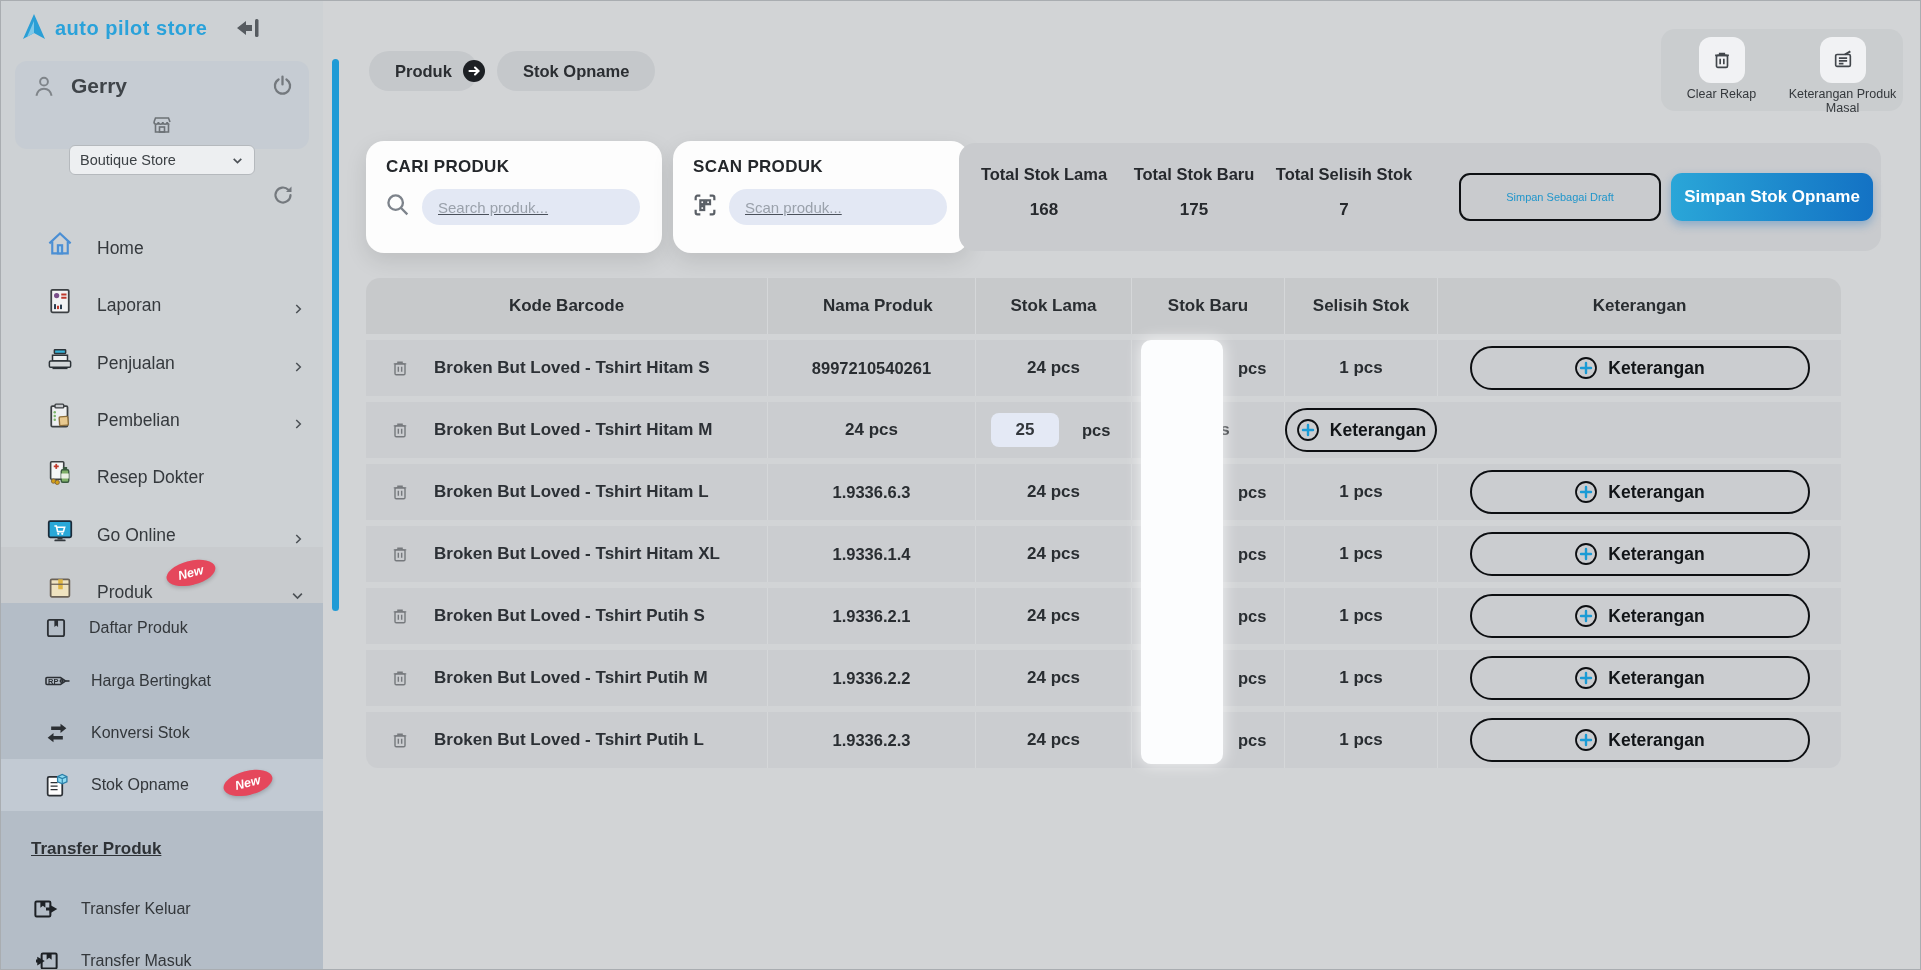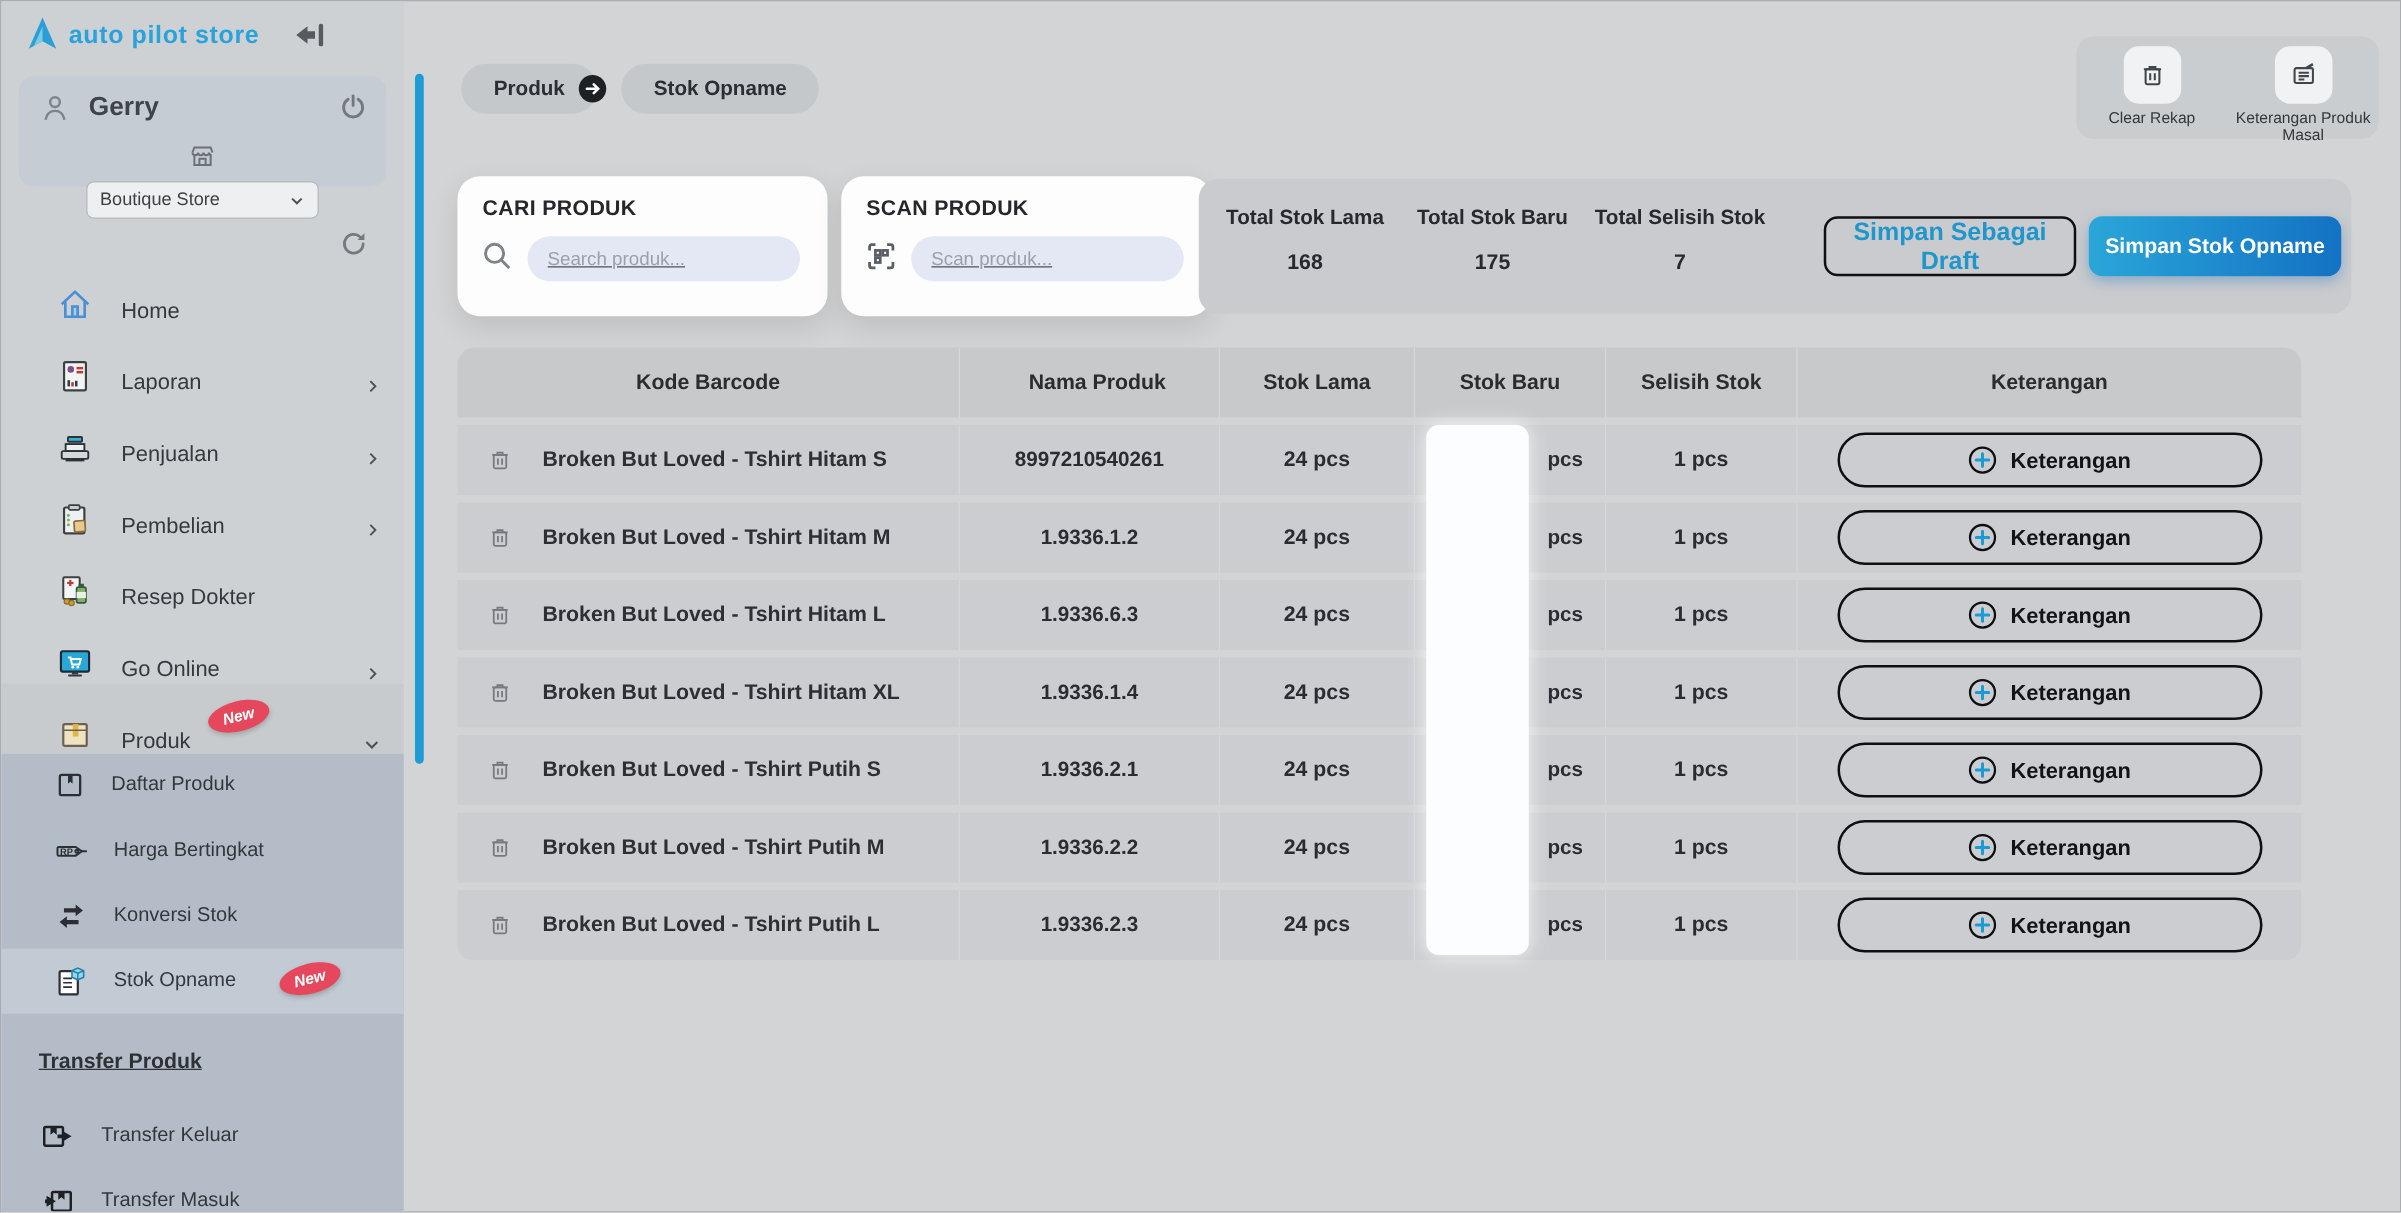--- a/index.html
+++ b/index.html
@@ -52,21 +52,21 @@
   .card .ctitle { position:absolute; left:20px; top:16px; font-size:17px; font-weight:700; color:#24272b; letter-spacing:.3px; }
   .card .cicon { position:absolute; left:18px; top:50px; }
   .card input { position:absolute; left:56px; top:48px; width:218px; height:36px; background:#e3e8f4; border:none; border-radius:18px; padding:0 16px; font-size:15px; color:#4a505a; font-family:"Liberation Sans",sans-serif; outline:none;text-decoration:underline; }
   .card input::placeholder { color:#9aa1ab; }
 
   
   .totals-panel { position:absolute; left:958px; top:142px; width:922px; height:108px; background:#c9cbce; border-radius:16px; }
   .total-block { position:absolute; top:0; width:170px; height:108px; text-align:center; }
   .total-block .tlab { margin-top:22px; font-size:16.5px; font-weight:700; color:#26292d; }
   .total-block .tval { margin-top:16px; font-size:17px; font-weight:700; color:#26292d; }
-  .btn-draft { position:absolute; left:500px; top:30px; width:202px; height:48px; border-radius:11px; border:2.5px solid #0e1013; background:transparent; color:#2196cb; font-size:20px; font-weight:700; font-family:"Liberation Sans",sans-serif; cursor:pointer; }
+  .btn-draft { position:absolute; left:500px; top:30px; width:202px; height:48px; border-radius:11px; border:2.5px solid #0e1013; background:transparent; color:#2196cb; font-size:11px; font-weight:400; font-family:"Liberation Sans",sans-serif; cursor:pointer; }
   .btn-save { position:absolute; left:712px; top:30px; width:202px; height:48px; border-radius:11px; border:none; background:linear-gradient(90deg,#2aa6d8,#1372c4); color:#fff; font-size:17px; font-weight:700; font-family:"Liberation Sans",sans-serif; cursor:pointer; box-shadow:0 4px 10px rgba(20,110,190,.35); }
 
   
   .table { position:absolute; left:365px; top:277px; width:1475px; }
   .thead, .trow { display:grid; grid-template-columns:401px 208px 156px 153px 153px 404px; height:56px; }
   .thead { background:#c7c9cb; border-radius:14px 14px 0 0; }
   .trow { background:#cbcdd0; margin-top:6px; position:relative; z-index:1; }
   .trow:last-child { border-radius:0 0 12px 12px; }
   .th, .td { display:flex; align-items:center; justify-content:center; font-weight:700; color:#292d31; font-size:17px; }
   .th + .th, .td + .td { border-left:1px solid #d5d7d9; }
@@ -407,21 +407,20 @@
     <div class="trow">
       <div class="td left name-cell">
         <span class="row-trash">
             <svg width="20" height="24" viewBox="0 0 24 24" fill="none" stroke="#76797d" stroke-width="1.7">
               <rect x="6" y="7" width="12" height="13" rx="1.5"></rect>
               <path d="M4.5 7h15M9.5 7V5h5v2M10 10.5v6M14 10.5v6"></path>
             </svg>
           </span>
         <span class="pname">Broken But Loved - Tshirt Hitam M</span>
       </div>
-      <div class="td mono">1.9336.1.2</div>
       <div class="td">24 pcs</div>
       <div class="td sb-cell">
         <input class="sb-input" value="25" style="">
         <span class="sb-unit">pcs</span>
       </div>
       <div class="td">1 pcs</div>
       <div class="td">
         <div class="ket-btn">
           <svg width="24" height="24" viewBox="0 0 24 24">
               <circle cx="12" cy="12" r="10" fill="none" stroke="#0d0f12" stroke-width="1.8"></circle>

